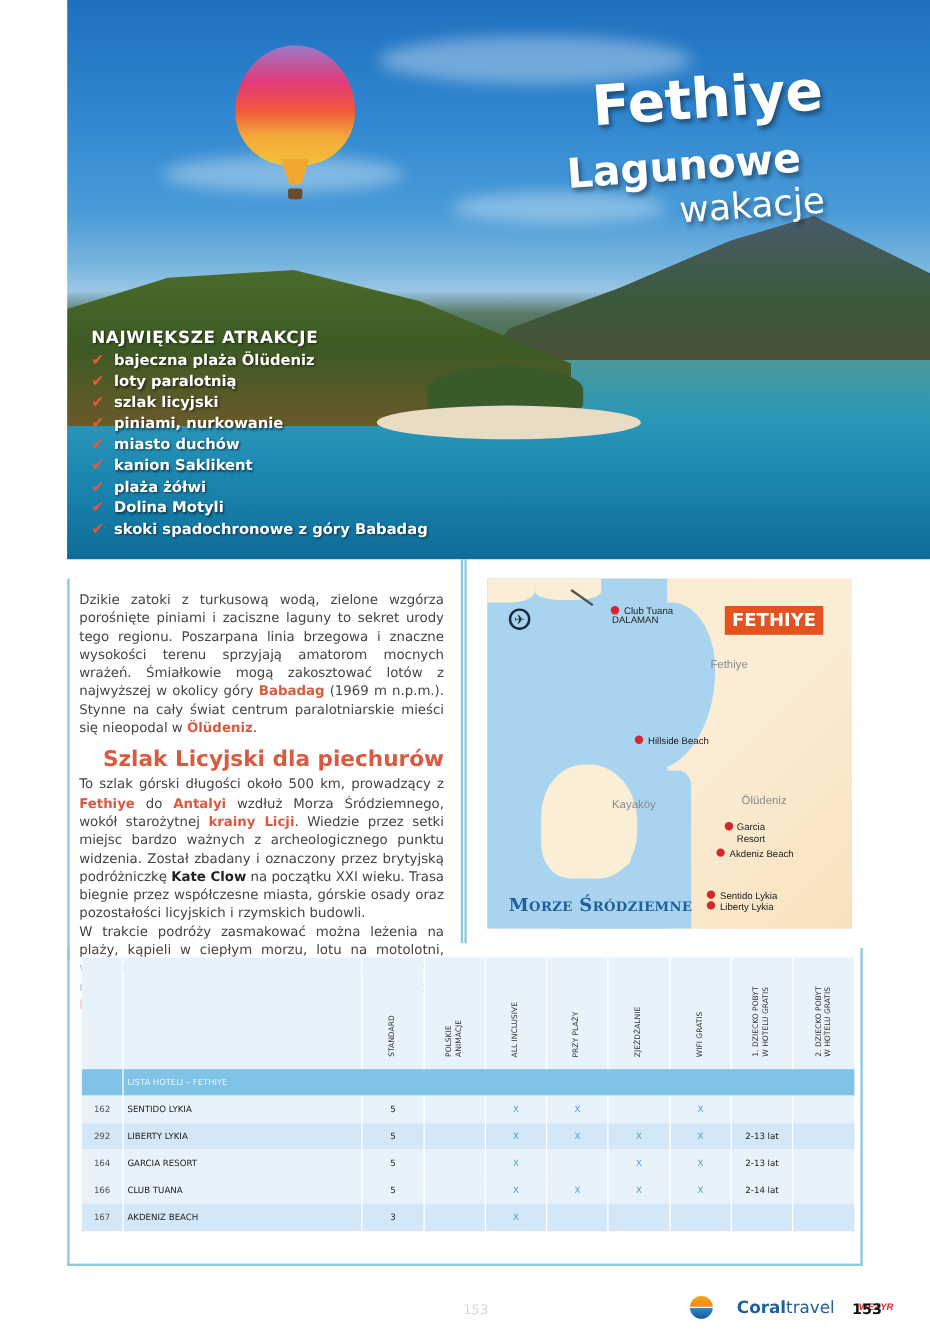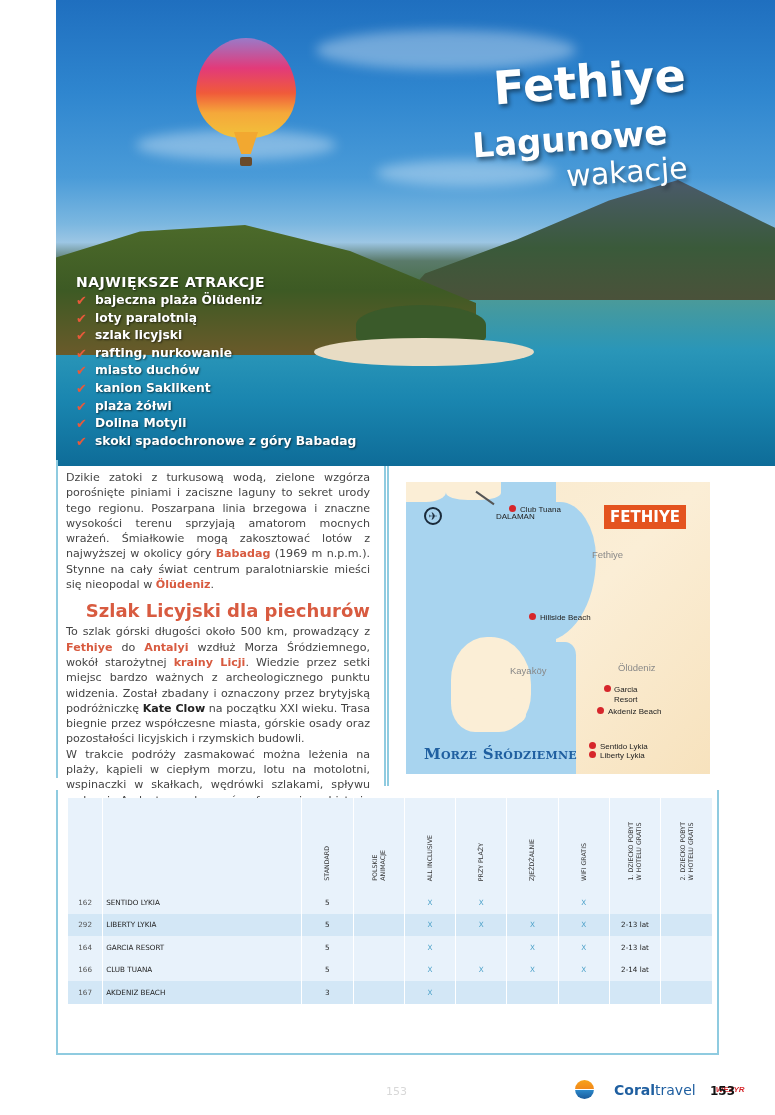--- a/index.html
+++ b/index.html
@@ -35,21 +35,21 @@
   .title-sub2 { right: 88px; top: 150px; font-size: 30px; font-weight: normal; }
 
   .attractions { position: absolute; left: 76px; top: 274px; color: #fff; font-family: "DejaVu Sans", sans-serif;
     text-shadow: 1px 1px 2px rgba(0,0,0,0.6); }
   .attractions h3 { font-size: 14px; font-weight: bold; letter-spacing: 0.5px; margin-bottom: 2px; }
   .attractions ul { list-style: none; }
   .attractions li { font-size: 12.3px; font-weight: bold; line-height: 17.6px; display: flex; align-items: center; }
   .attractions .check { color: #e8593a; width: 19px; font-size: 13px; text-shadow: none; }
 
   
-  .text-col { position: absolute; left: 56px; top: 460px; width: 314px; height: 318px; border-left: 2px solid #8fcbe0; padding: 10px 0 0 8px;
+  .text-col { position: absolute; left: 56px; top: 482px; width: 314px; height: 318px; border-left: 2px solid #8fcbe0; padding: 10px 0 0 8px;
     font-family: "DejaVu Sans", sans-serif; font-size: 11.1px; line-height: 15.3px; color: #444; text-align: justify; }
   .col-divider { position: absolute; left: 384px; top: 466px; width: 5px; height: 320px; border-left: 2px solid #8fcbe0; border-right: 2px solid #8fcbe0; }
   .hl { color: #d85b40; font-weight: bold; }
   .bold { font-weight: bold; color: #222; }
   .section-heading { font-size: 18px; font-weight: bold; color: #d85b40; margin: 8px 0 2px 0; line-height: 22px; text-align: right; }
   p + p { margin-top: 0; }
 
   
   .map { position: absolute; left: 406px; top: 482px; width: 304px; height: 292px; overflow: hidden;
     background: linear-gradient(135deg, #f9e9cc 0%, #fbeed6 50%, #f7e2bd 100%); }
@@ -116,21 +116,21 @@
     <li>
         <span class="check">✔</span>
         <span>loty paralotnią</span>
       </li>
     <li>
         <span class="check">✔</span>
         <span>szlak licyjski</span>
       </li>
     <li>
         <span class="check">✔</span>
-        <span>rafting, nurkowanie</span>
+        <span>piniami, nurkowanie</span>
       </li>
     <li>
         <span class="check">✔</span>
         <span>miasto duchów</span>
       </li>
     <li>
         <span class="check">✔</span>
         <span>kanion Saklikent</span>
       </li>
     <li>
@@ -159,21 +159,21 @@
 <div class="map">
   <div class="sea" style="left:0;top:0;width:150px;height:292px;"></div>
   <div class="sea" style="left:0;top:0;width:40px;height:20px;background:#fbeed6;border-radius:0 0 50% 0;"></div>
   <div class="sea" style="left:100px;top:20px;width:90px;height:140px;border-radius:0 40% 60% 0;"></div>
   <div class="sea" style="left:60px;top:160px;width:110px;height:132px;border-radius:0 10% 0 0;"></div>
   <div style="position:absolute;left:45px;top:155px;width:80px;height:95px;background:#fbeed6;border-radius:45% 50% 40% 30%;"></div>
   <div style="position:absolute;left:60px;top:215px;width:60px;height:30px;background:#fbeed6;border-radius:40%;"></div>
   <div style="position:absolute;left:40px;top:0;width:55px;height:18px;background:#fbeed6;border-radius:0 0 40% 40%;"></div>
 
   <div class="plane">✈</div>
-  <div class="label" style="left:42px;top:30px;padding-left:48px;">DALAMAN</div>
+  <div class="label" style="left:56px;top:30px;padding-left:48px;">DALAMAN</div>
   <div style="position:absolute;left:68px;top:15px;width:22px;height:2px;background:#555;transform:rotate(35deg);"></div>
 
   <div class="badge">FETHIYE</div>
 
   <div class="dot" style="left:103px;top:23px;"></div>
   <div class="label" style="left:114px;top:23px;">Club Tuana</div>
   <div class="town" style="left:186px;top:67px;">Fethiye</div>
   <div class="dot" style="left:123px;top:131px;"></div>
   <div class="label" style="left:134px;top:131px;">Hillside Beach</div>
   <div class="town" style="left:104px;top:183px;">Kayaköy</div>
@@ -203,20 +203,24 @@
         <th><span class="vt">PRZY PLAŻY</span></th>
         <th><span class="vt">ZJEŻDŻALNIE</span></th>
         <th><span class="vt">WIFI GRATIS</span></th>
         <th><span class="vt">1. DZIECKO POBYT
 W HOTELU GRATIS</span></th>
         <th><span class="vt">2. DZIECKO POBYT
 W HOTELU GRATIS</span></th>
       </tr>
     </thead>
     <tbody>
+      <tr class="group">
+        <td></td>
+        <td colspan="9" style="text-align:left;padding-left:3px;">LISTA HOTELI – FETHIYE</td>
+      </tr>
       <tr class="odd">
         <td class="num">162</td>
           <td class="name">SENTIDO LYKIA</td>
         <td class="col">5</td>
           <td class="col x"></td>
           <td class="col x">X</td>
           <td class="col x">X</td>
           <td class="col x"></td>
           <td class="col x">X</td>
           <td class="col"></td>

